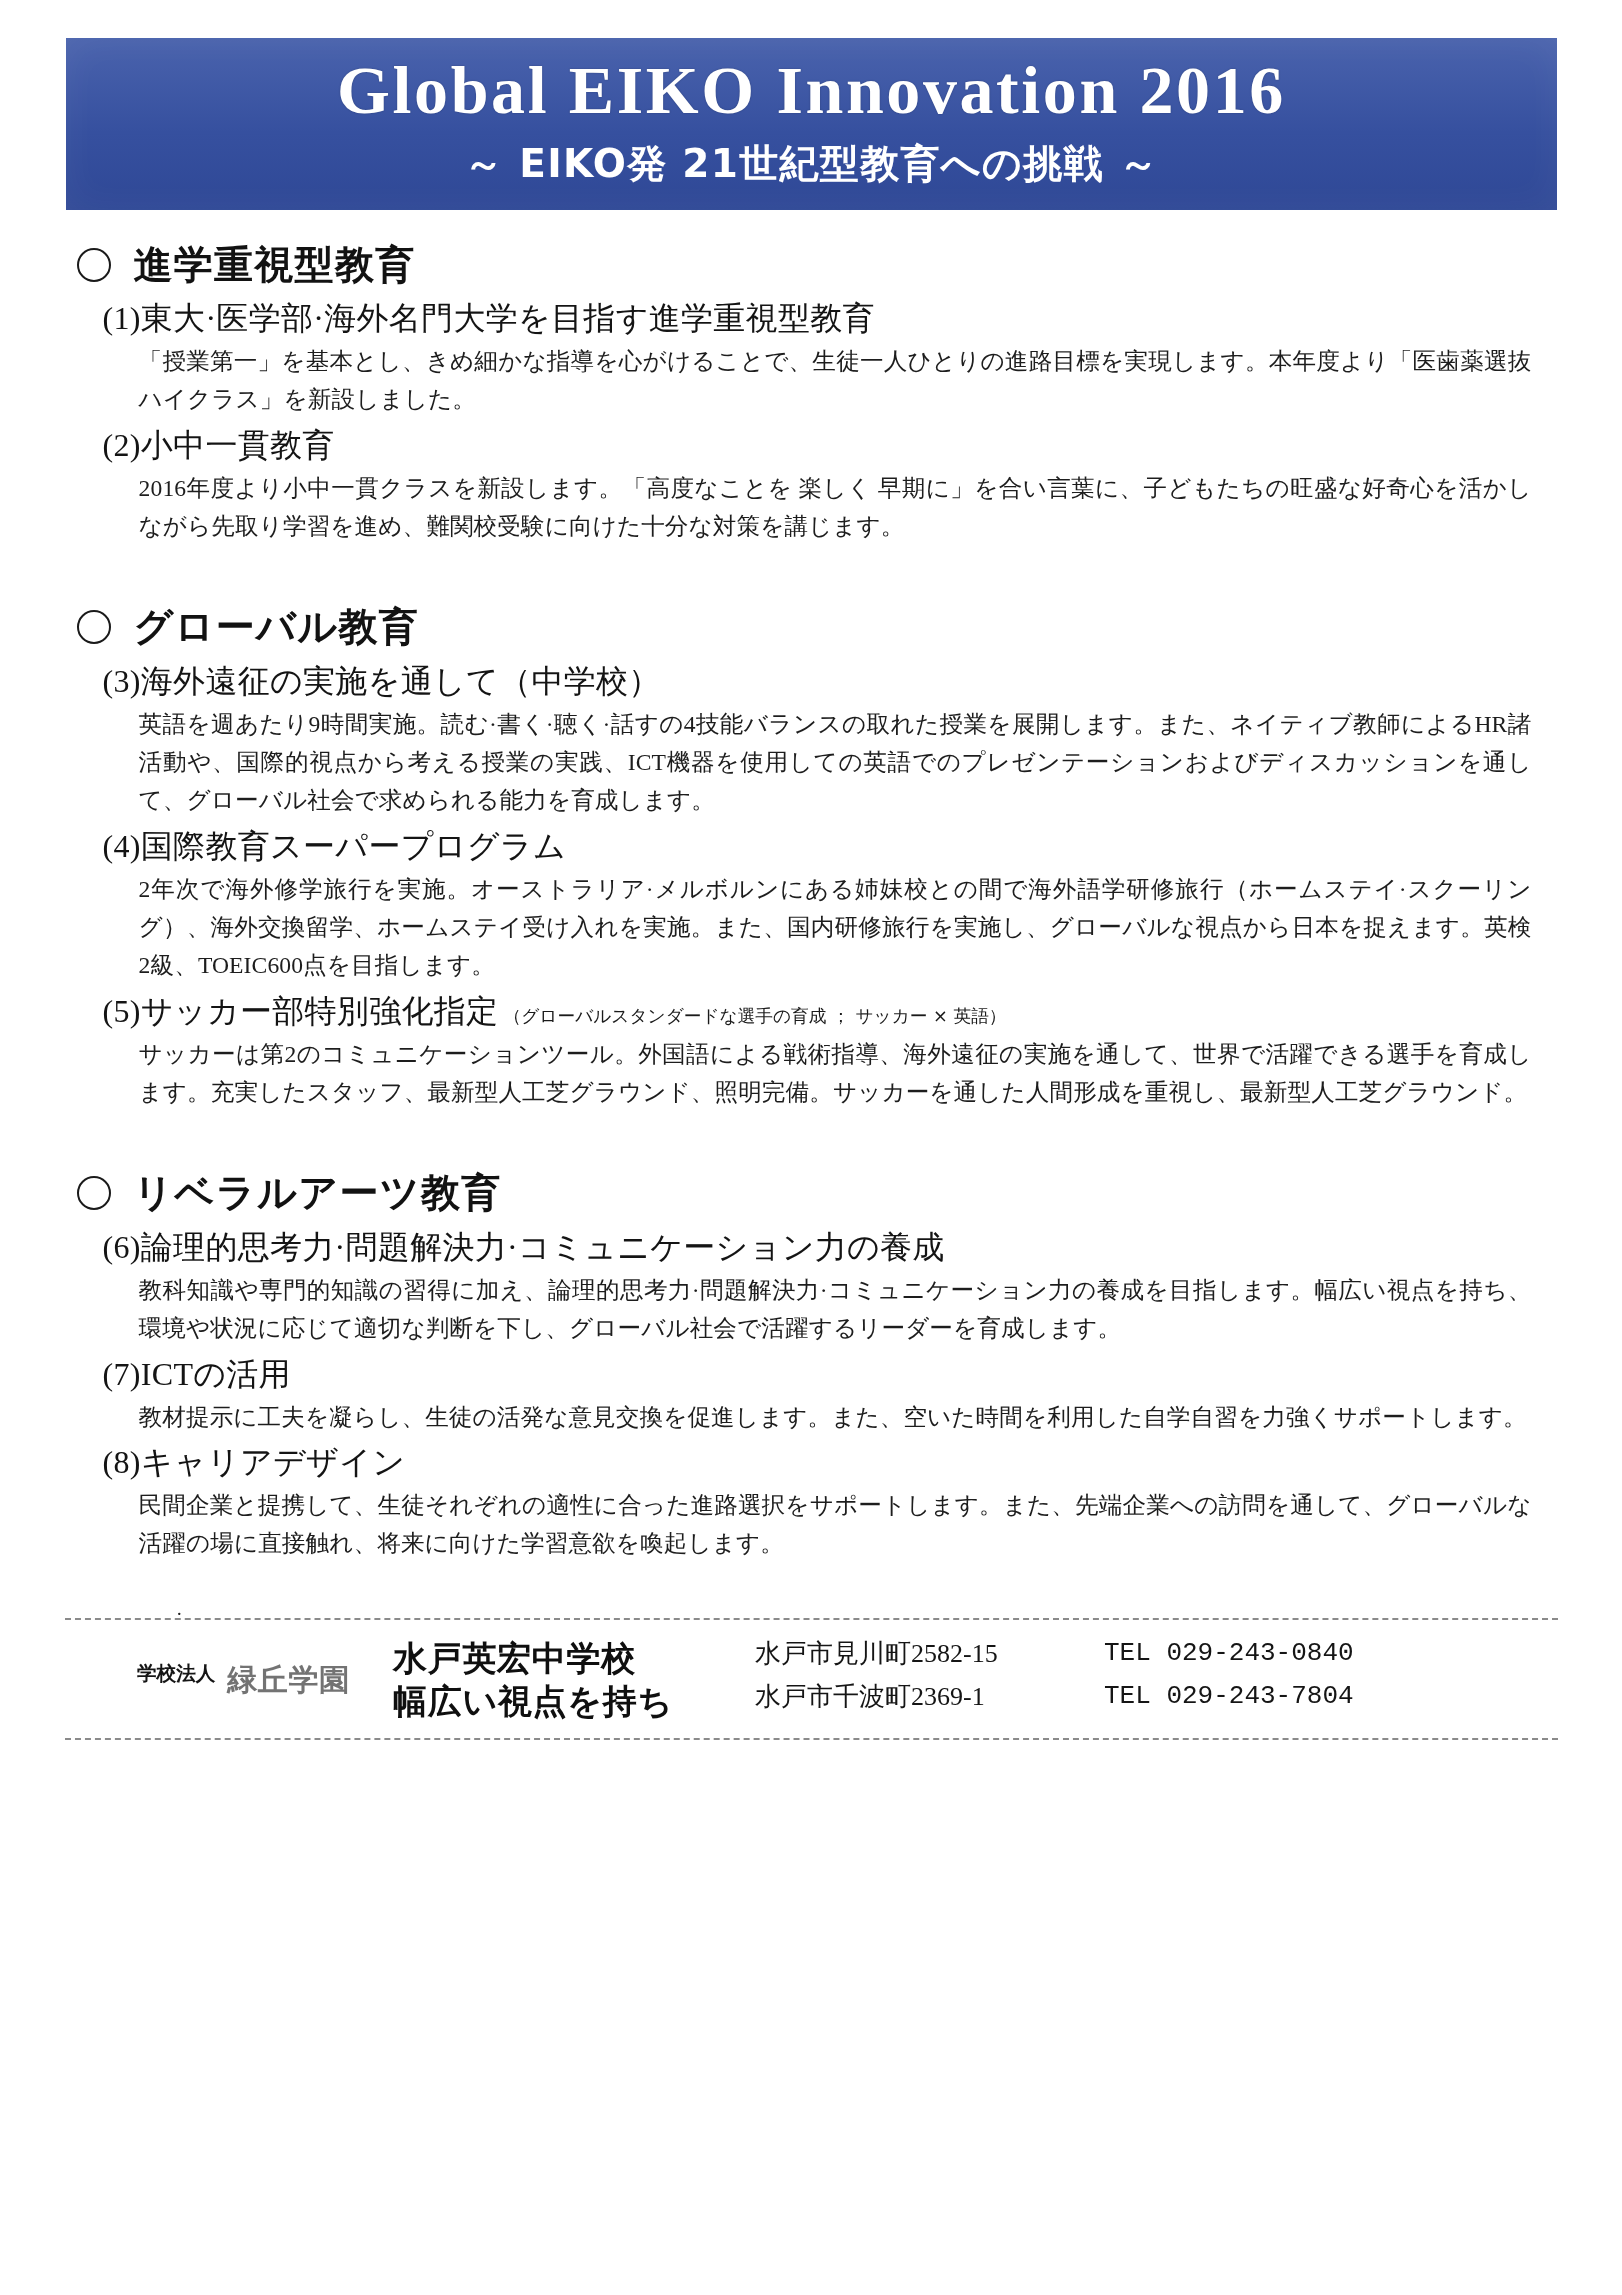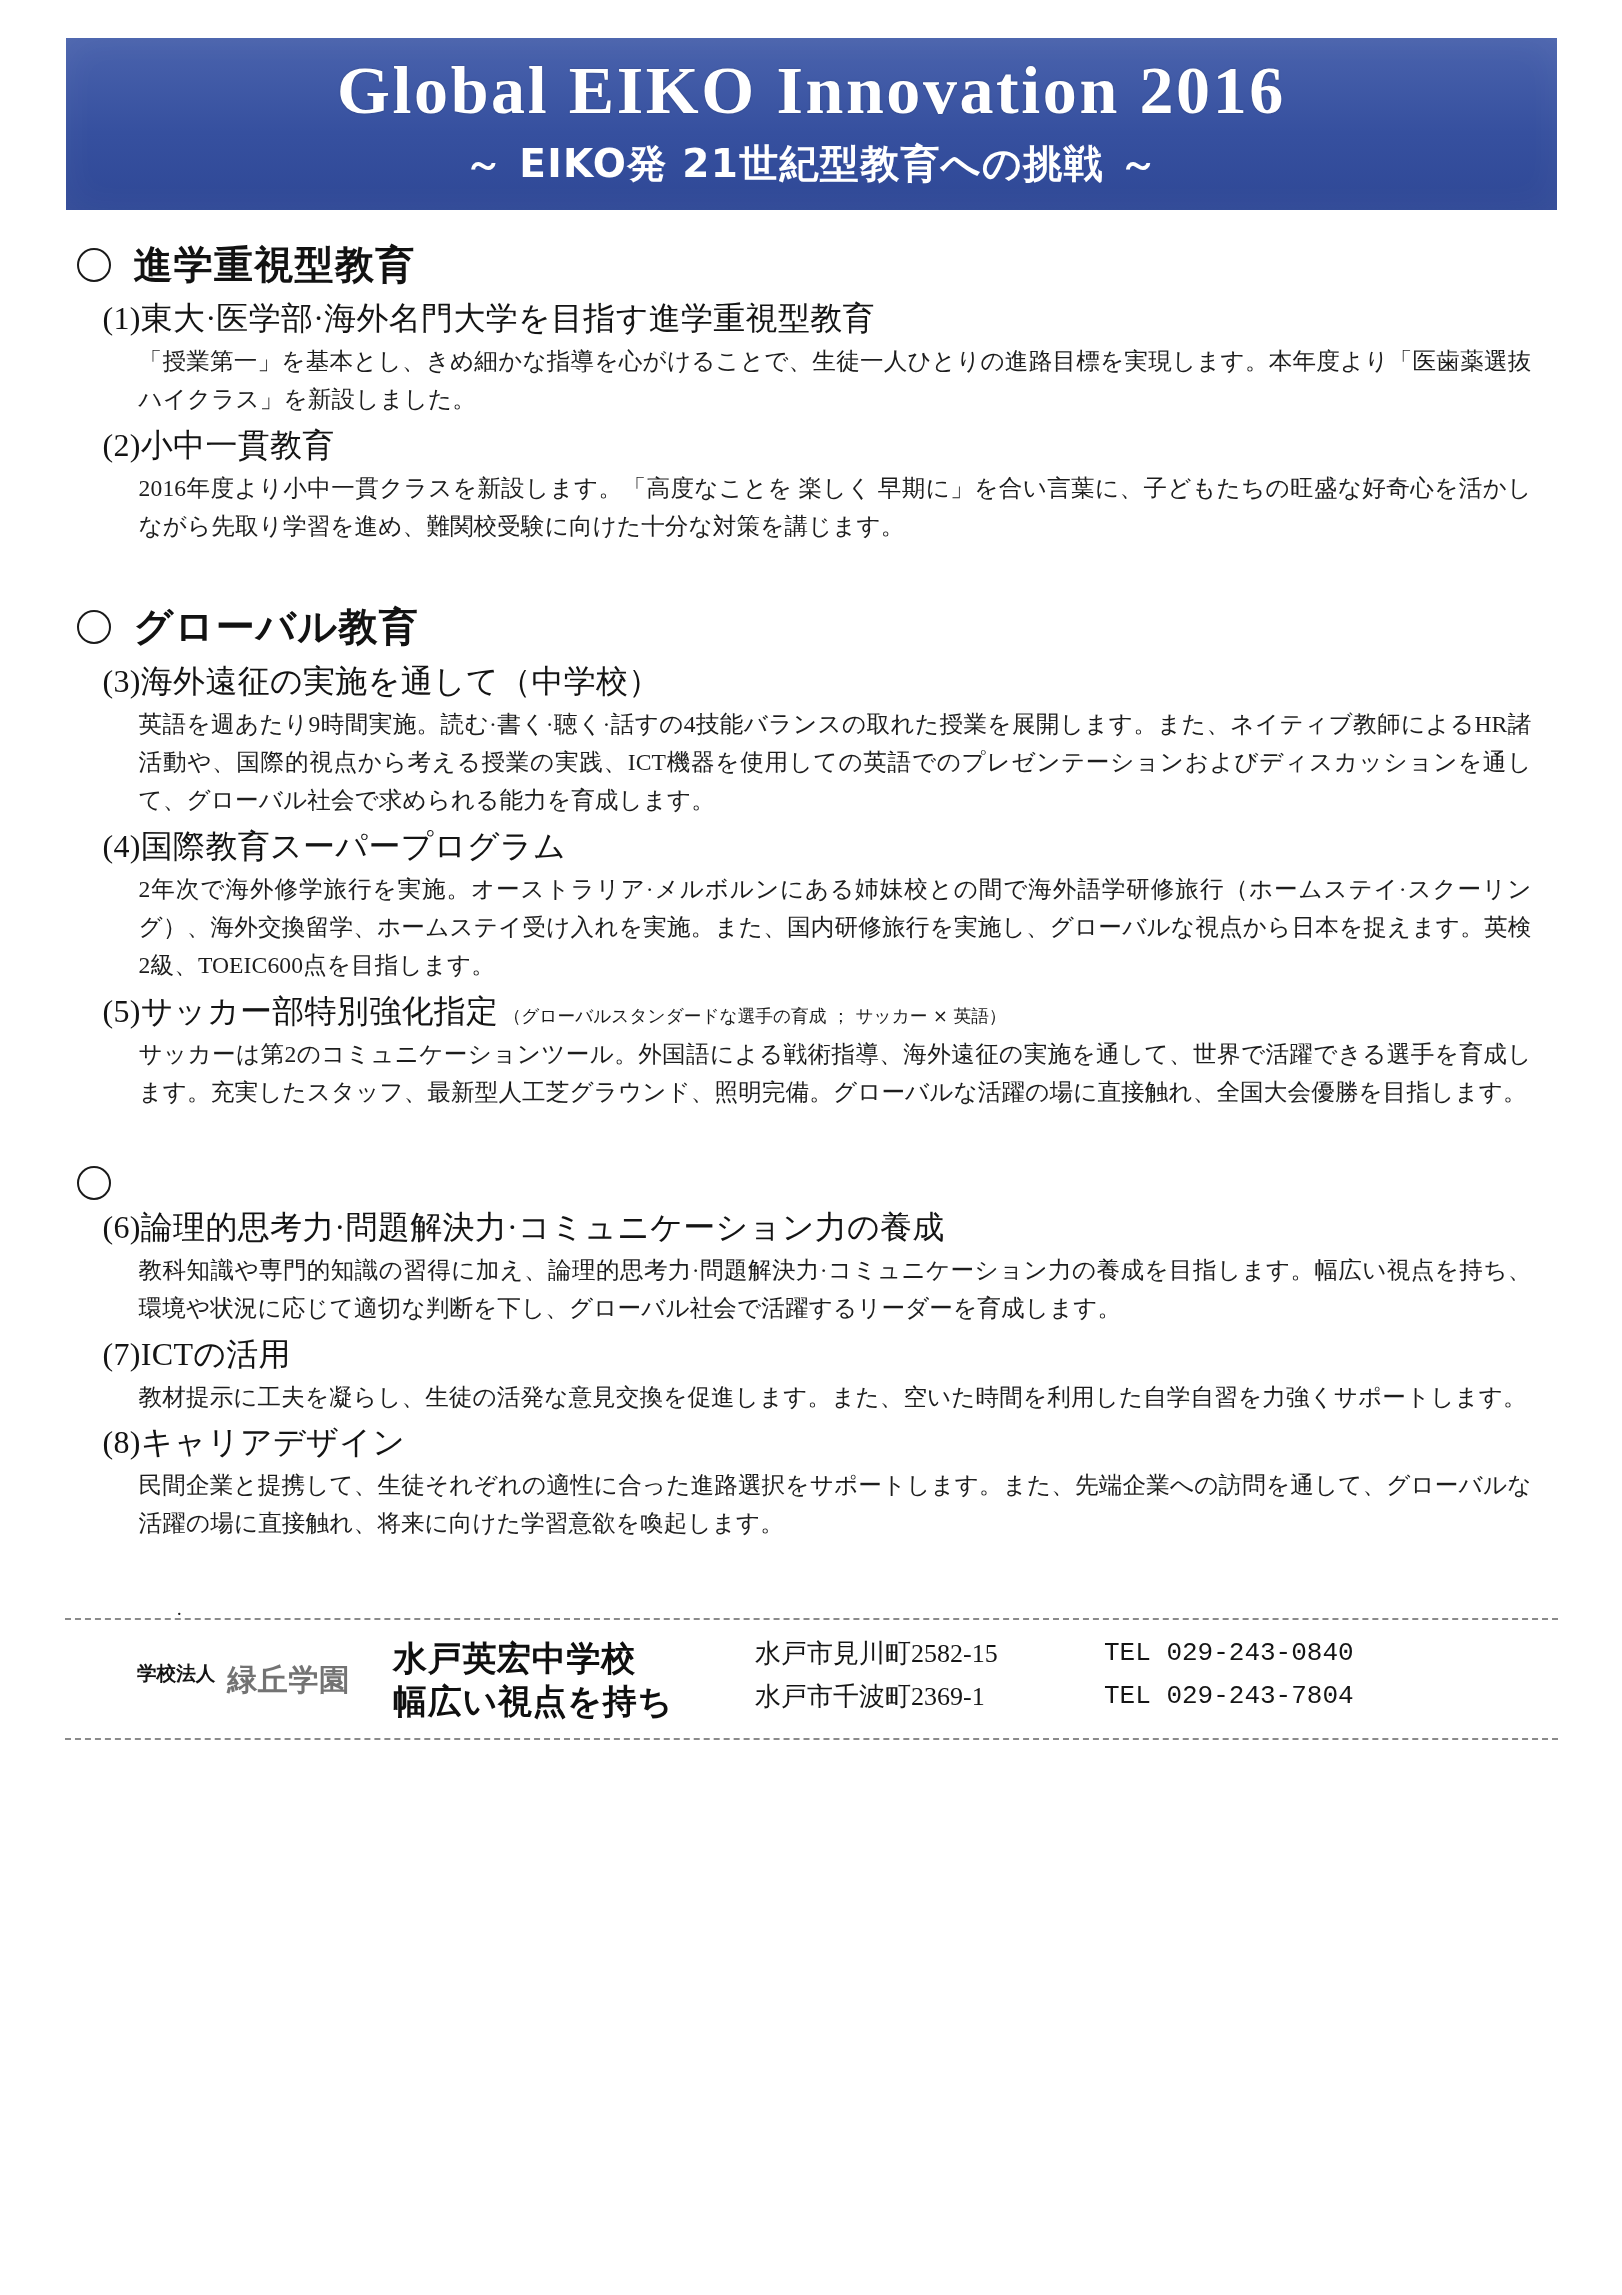--- a/index.html
+++ b/index.html
@@ -228,29 +228,30 @@
         <div class="item-body">英語を週あたり9時間実施。読む·書く·聴く·話すの4技能バランスの取れた授業を展開します。また、ネイティブ教師によるHR諸活動や、国際的視点から考える授業の実践、ICT機器を使用しての英語でのプレゼンテーションおよびディスカッションを通して、グローバル社会で求められる能力を育成します。</div>
       </div>
 
       <div class="item">
         <div class="item-title"><span class="num">(4)</span><span>国際教育スーパープログラム</span></div>
         <div class="item-body">2年次で海外修学旅行を実施。オーストラリア·メルボルンにある姉妹校との間で海外語学研修旅行（ホームステイ·スクーリング）、海外交換留学、ホームステイ受け入れを実施。また、国内研修旅行を実施し、グローバルな視点から日本を捉えます。英検2級、TOEIC600点を目指します。</div>
       </div>
 
       <div class="item">
         <div class="item-title"><span class="num">(5)</span><span>サッカー部特別強化指定</span><span class="item-title-note">（グローバルスタンダードな選手の育成 ； サッカー × 英語）</span></div>
-        <div class="item-body">サッカーは第2のコミュニケーションツール。外国語による戦術指導、海外遠征の実施を通して、世界で活躍できる選手を育成します。充実したスタッフ、最新型人工芝グラウンド、照明完備。グローバルな活躍の場に直接触れ、全国大会優勝を目指します。</div>
+        <div class="item-body">サッカーは第2のコミュニケーションツール。外国語による戦術指導、海外遠征の実施を通して、世界で活躍できる選手を育成します。充実したスタッフ、最新型人工芝グラウンド、照明完備。サッカーを通した人間形成を重視し、最新型人工芝グラウンド。</div>
       </div>
     </div>
 
     <div class="gap-big"></div>
 
     <div class="section">
       <div class="section-head">
         <span class="circle-mark"></span>
+        <span class="section-title">リベラルアーツ教育</span>
       </div>
 
       <div class="item">
         <div class="item-title"><span class="num">(6)</span><span>論理的思考力·問題解決力·コミュニケーション力の養成</span></div>
         <div class="item-body">教科知識や専門的知識の習得に加え、論理的思考力·問題解決力·コミュニケーション力の養成を目指します。幅広い視点を持ち、環境や状況に応じて適切な判断を下し、グローバル社会で活躍するリーダーを育成します。</div>
       </div>
 
       <div class="item">
         <div class="item-title"><span class="num">(7)</span><span>ICTの活用</span></div>
         <div class="item-body">教材提示に工夫を凝らし、生徒の活発な意見交換を促進します。また、空いた時間を利用した自学自習を力強くサポートします。</div>

